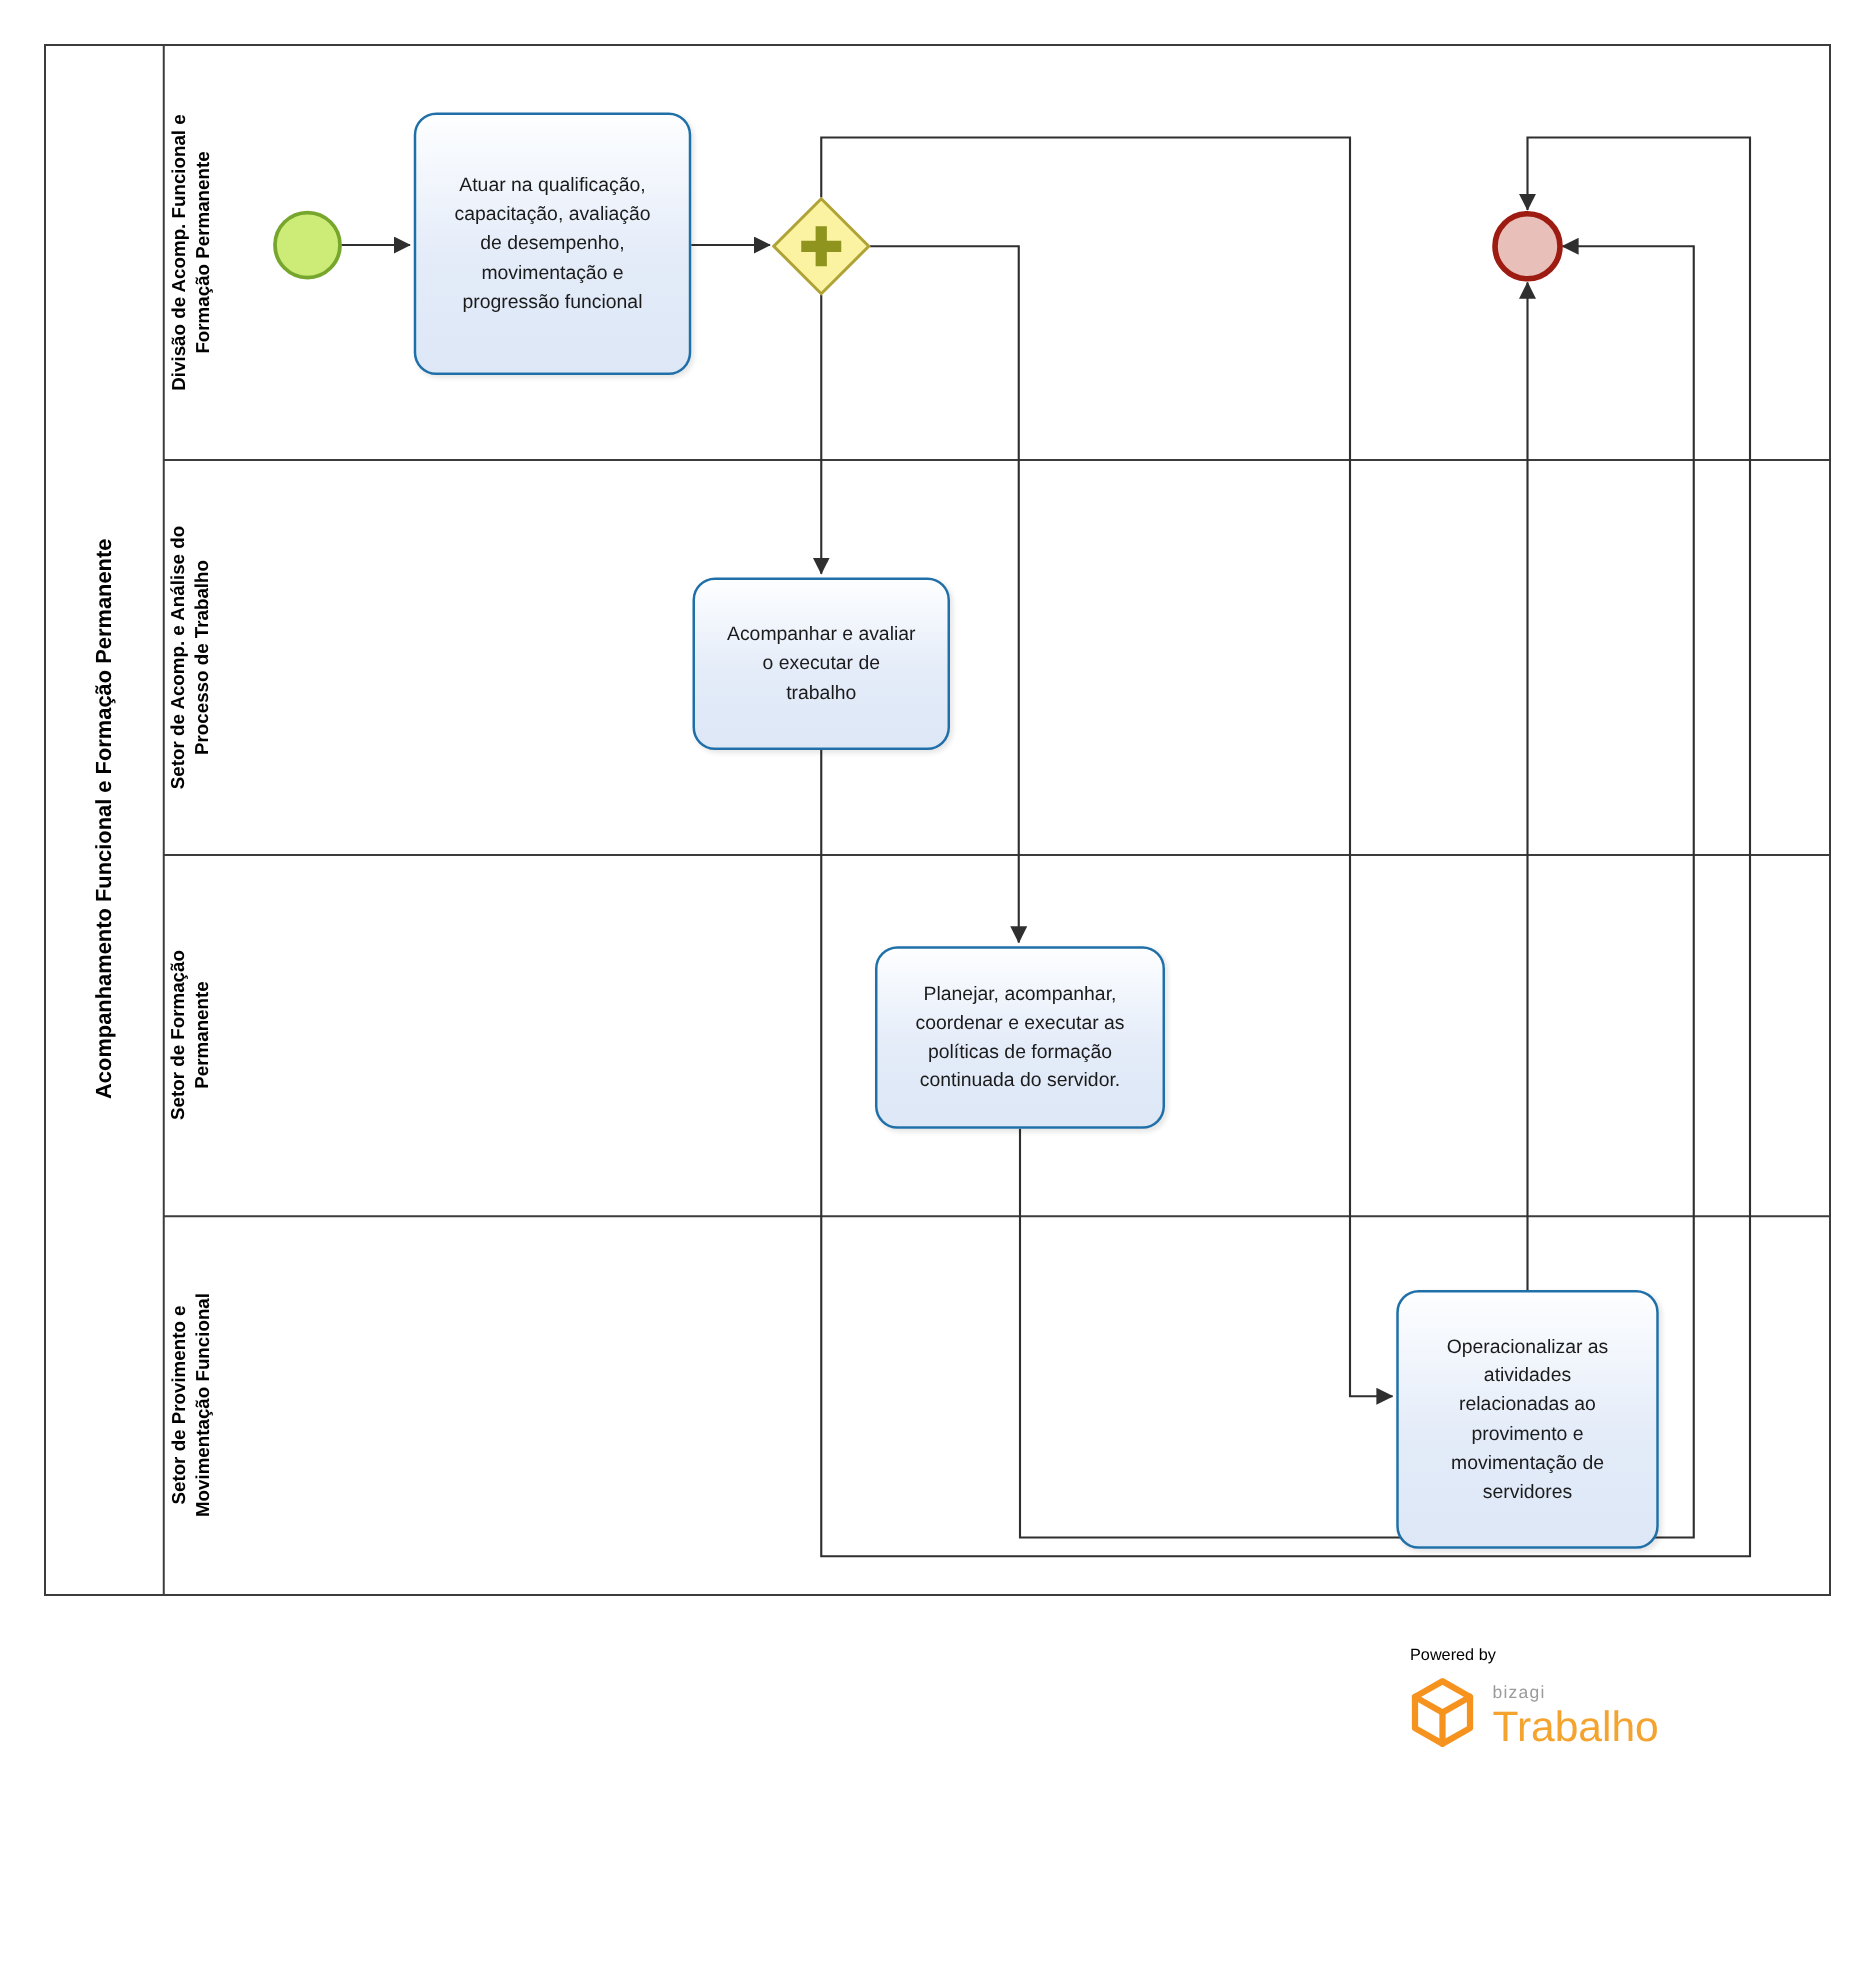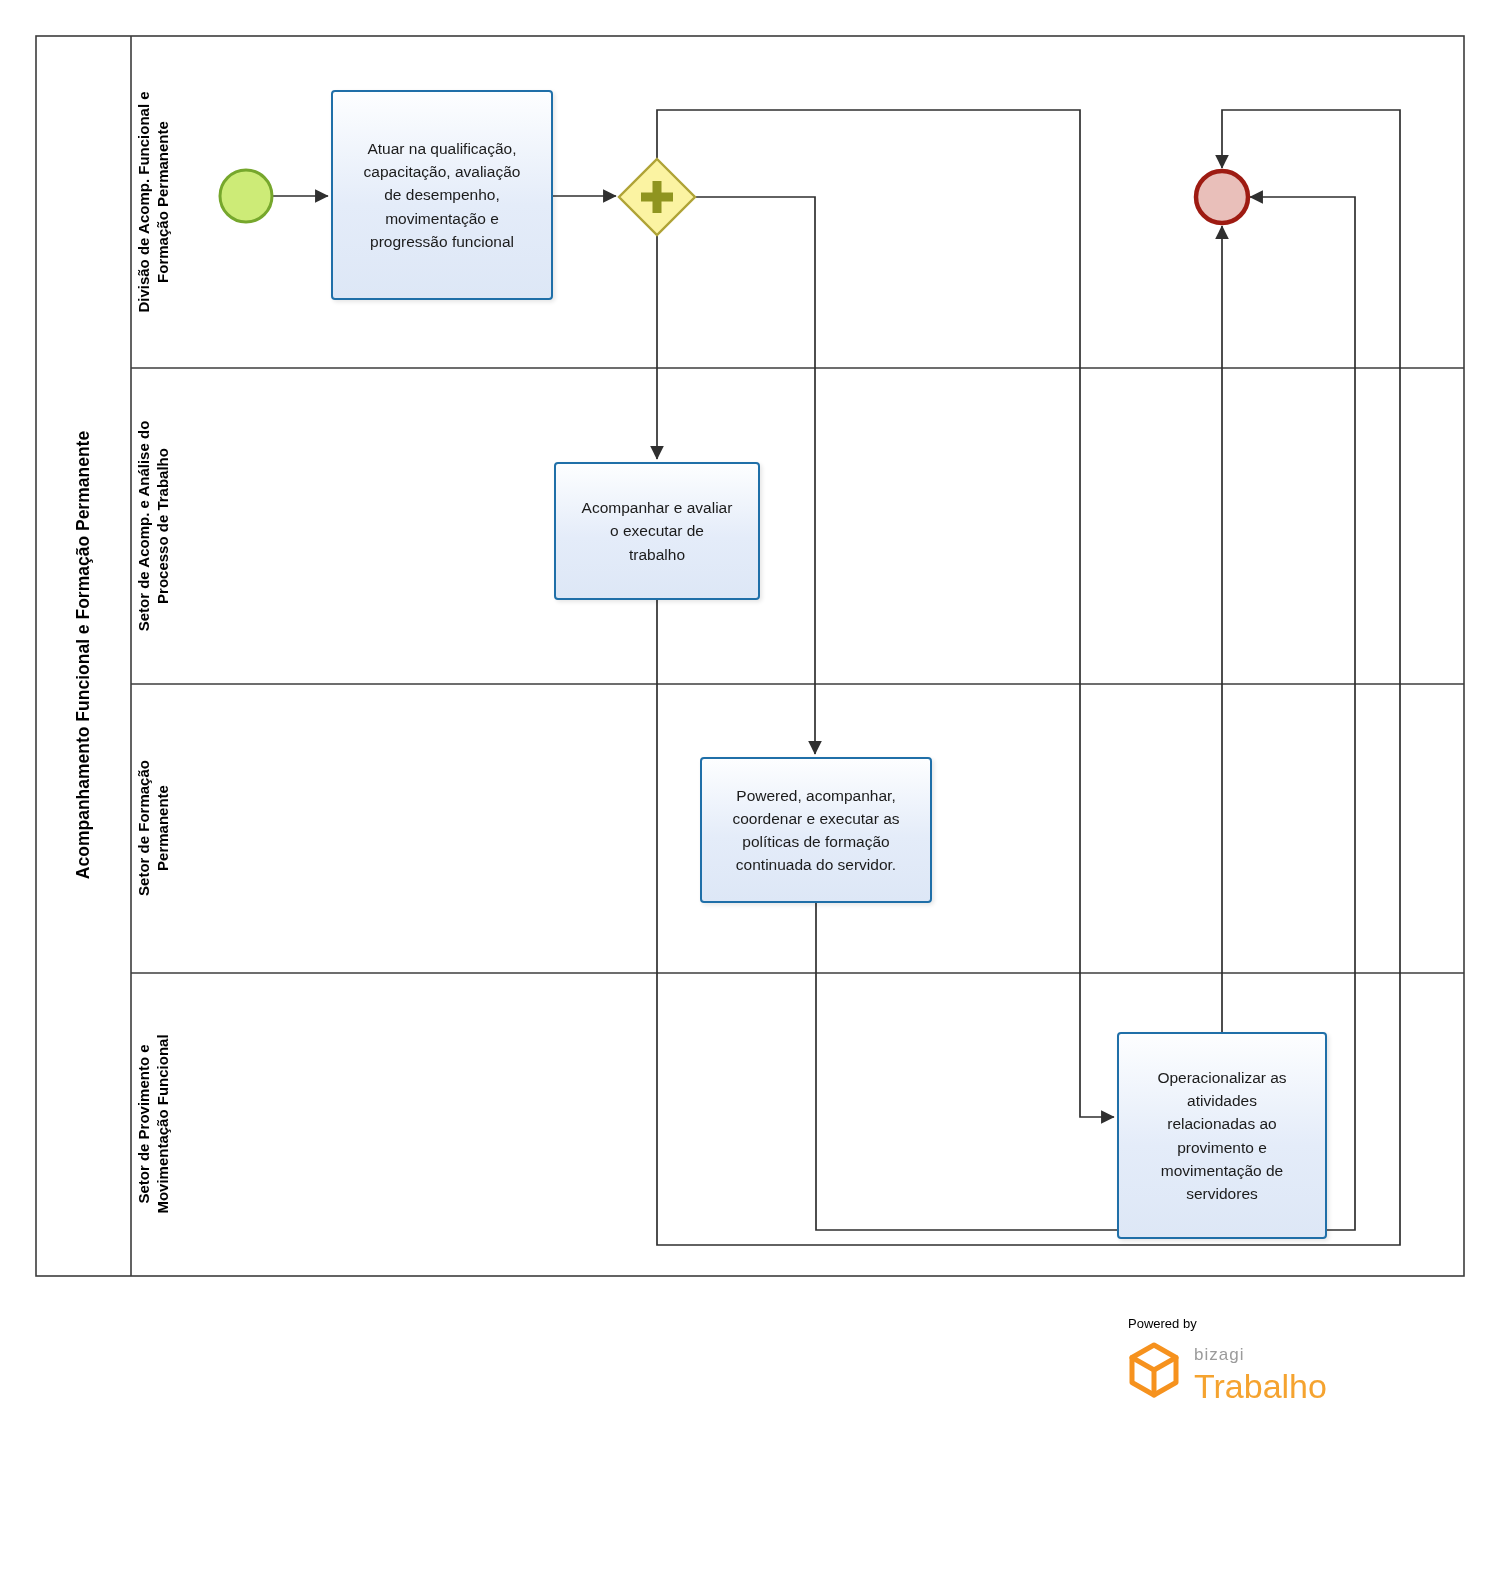--- a/index.html
+++ b/index.html
@@ -17,21 +17,21 @@
   .task {
     position: absolute;
     box-sizing: border-box;
     display: flex;
     align-items: center;
     justify-content: center;
     text-align: center;
     padding: 8px 24px;
     background: linear-gradient(180deg, #fdfeff 0%, #e4ecf9 55%, #dde7f6 100%);
     border: 2.6px solid #1f6fa8;
-    border-radius: 4px;
+    border-radius: 18px;
     font-size: 15.5px;
     line-height: 1.5;
     color: #1b1b1b;
     box-shadow: 2px 2px 4px rgba(0,0,0,0.10);
   }
   .t1 { left: 331px; top: 90px;   width: 222px; height: 210px; }
   .t2 { left: 554px; top: 462px;  width: 206px; height: 138px; }
   .t3 { left: 700px; top: 757px;  width: 232px; height: 146px; }
   .t4 { left: 1117px; top: 1032px; width: 210px; height: 207px; }
 
@@ -51,21 +51,21 @@
   .ll1 { width: 260px; left: 24px;  top: 174px; }
   .ll2 { width: 245px; left: 31px;  top: 498px; }
   .ll3 { width: 165px; left: 71px;  top: 800px; }
   .ll4 { width: 200px; left: 54px;  top: 1096px; }
 
   
   .footer { position: absolute; left: 1126px; top: 1316px; }
   .powered { font-size: 13px; color: #000000; margin: 0 0 10px 2px; }
   .brandrow { display: flex; align-items: flex-start; gap: 12px; }
   .brandcol { display: flex; flex-direction: column; }
-  .bizagi-word { font-size: 17px; color: #9b9b9b; letter-spacing: 1px; margin-top: 4px; }
+  .bizagi-word { font-size: 14px; color: #9b9b9b; letter-spacing: 1px; margin-top: 4px; }
   .modeler-word { font-size: 34px; color: #f5a32f; margin-top: 2px; }
 </style>
 </head>
 <body>
 
 <div class="canvas">
 
   <svg class="layer" width="1496" height="1588" viewBox="0 0 1496 1588">
     <defs>
       <marker id="arrow" viewBox="0 0 10 10" refX="9.5" refY="5" markerWidth="8" markerHeight="8" orient="auto-start-reverse">
@@ -103,21 +103,21 @@
   </svg>
 
   <div class="pool-label">Acompanhamento Funcional e Formação Permanente</div>
   <div class="lane-label ll1">Divisão de Acomp. Funcional e Formação Permanente</div>
   <div class="lane-label ll2">Setor de Acomp. e Análise do Processo de Trabalho</div>
   <div class="lane-label ll3">Setor de Formação Permanente</div>
   <div class="lane-label ll4">Setor de Provimento e Movimentação Funcional</div>
 
   <div class="task t1">Atuar na qualificação, capacitação, avaliação de desempenho, movimentação e progressão funcional</div>
   <div class="task t2">Acompanhar e avaliar o executar de trabalho</div>
-  <div class="task t3">Powered, acompanhar, coordenar e executar as políticas de formação continuada do servidor.</div>
+  <div class="task t3">Planejar, acompanhar, coordenar e executar as políticas de formação continuada do servidor.</div>
   <div class="task t4">Operacionalizar as atividades relacionadas ao provimento e movimentação de servidores</div>
 
   <div class="footer">
     <div class="powered">Powered by</div>
     <div class="brandrow">
       <span>
         <svg width="56" height="58" viewBox="0 0 56 58">
           <g stroke="#F6921E" stroke-width="5" fill="none" stroke-linejoin="round" stroke-linecap="round">
             <path d="M28 4 L50 16.5 V41.5 L28 54 L6 41.5 V16.5 Z"></path>
             <path d="M6 16.5 L28 29 L50 16.5"></path>

